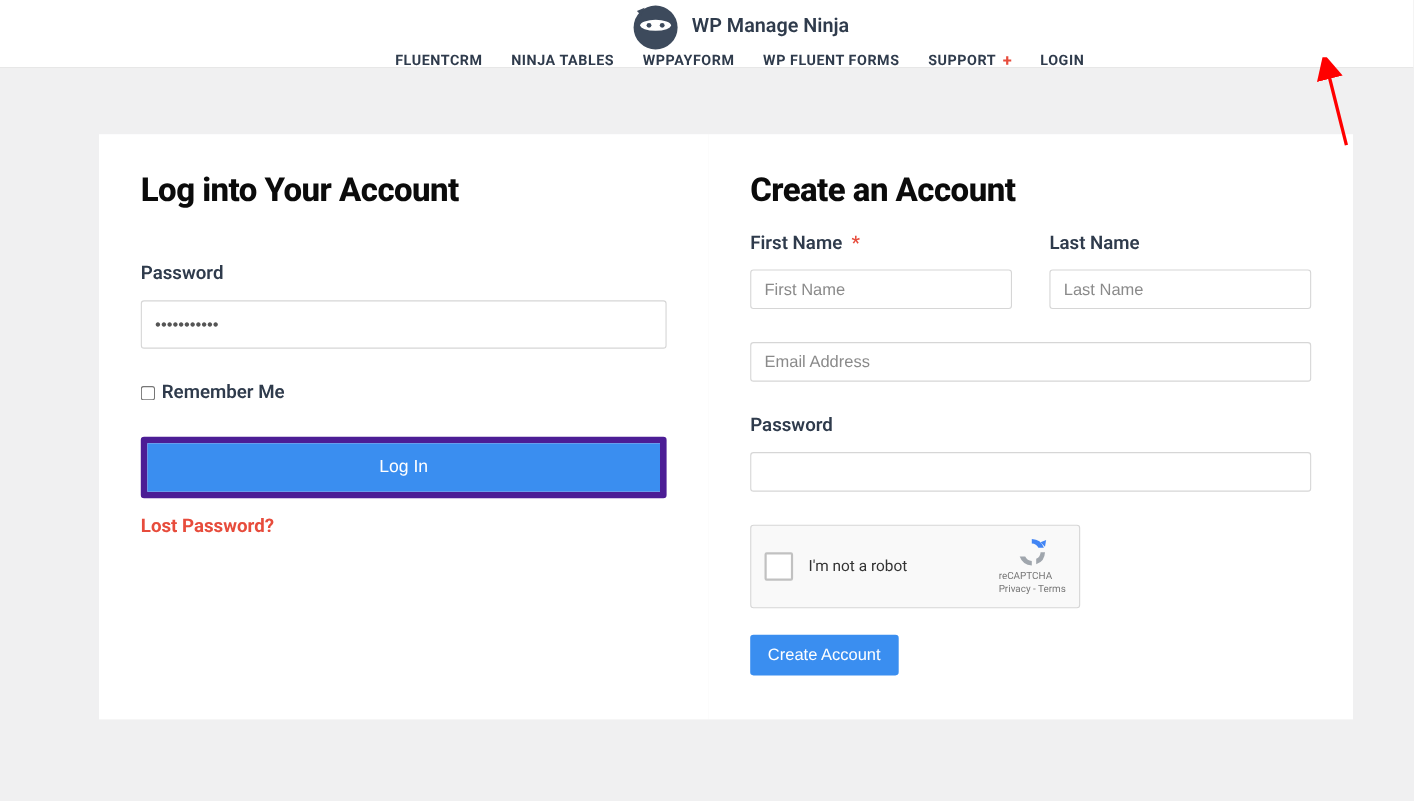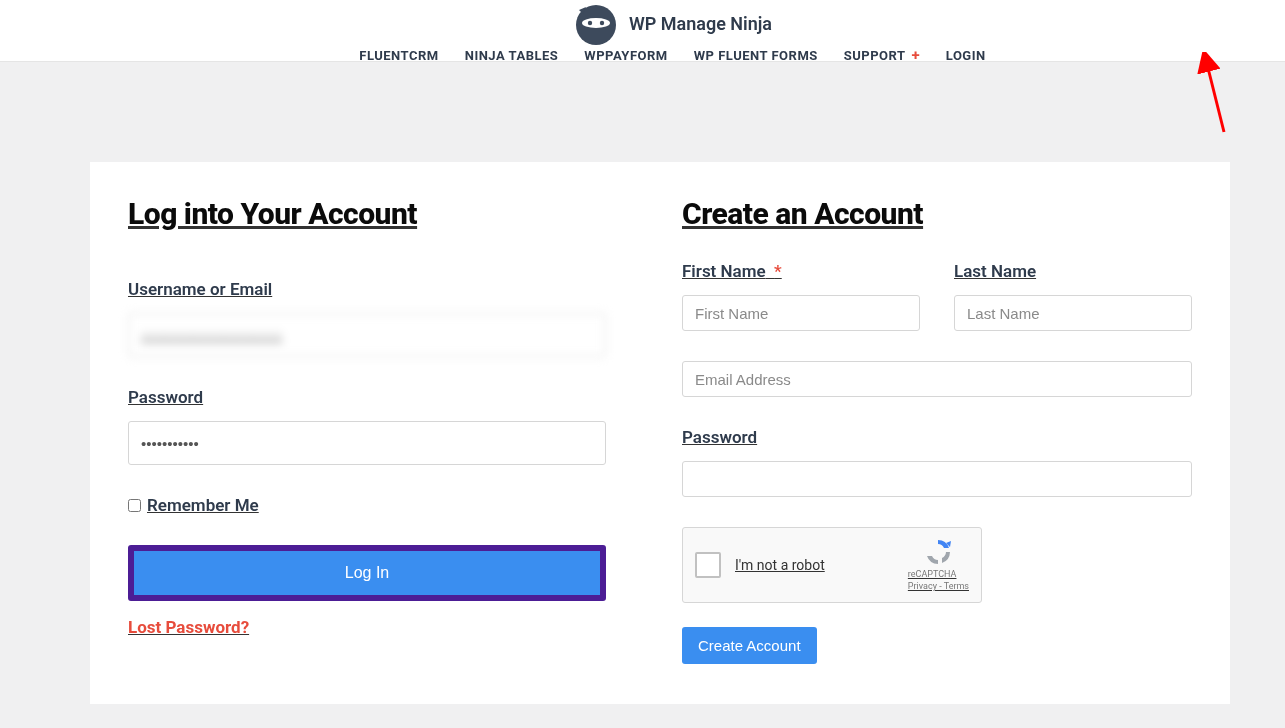--- a/index.html
+++ b/index.html
@@ -28,38 +28,37 @@
     text-decoration: none;
     font-size: 13px;
     letter-spacing: 0.5px;
     font-weight: 700;
     color: #2f3b4c;
   }
   .nav .support { display: flex; align-items: center; gap: 6px; }
   .nav .plus { color: #e74c3c; font-weight: 700; font-size: 15px; }
   .content {
     display: flex;
-    padding: 100px 55px 0 90px;
-    text-decoration: underline;
+    padding: 60px 55px 0 90px;
   }
   .card {
     background: #fff;
     padding: 34px 38px 40px 38px;
     flex: 1;
     min-height: 525px;
   }
   .card.left { max-width: 554px; }
   .card-title {
     font-size: 30px;
     font-weight: 800;
     color: #0b0b0b;
     letter-spacing: -0.5px;
     margin-bottom: 48px;
   }
-  .card.right .card-title { margin-bottom: 30px; }
+  .card.right .card-title { margin-bottom: 20px; }
   .field-label {
     font-size: 17px;
     font-weight: 600;
     color: #2f3b4c;
     margin-bottom: 14px;
     display: block;
   }
   .req { color: #e74c3c; }
   .text-input {
     width: 100%;
@@ -184,26 +183,20 @@
     </span>
     <a href="#">LOGIN</a>
   </nav>
 </div>
 
 <div class="content">
 
   <div class="card left">
     <h1 class="card-title">Log into Your Account</h1>
 
-    <div class="group">
-      <label class="field-label">Username or Email</label>
-      <div class="text-input blur-val">
-        <span>xxxxxxxxxxxxxxxxxxx</span>
-      </div>
-    </div>
 
     <div class="group">
       <label class="field-label">Password</label>
       <input type="password" class="text-input" value="•••••••••••" style="">
     </div>
 
     <label class="remember">
       <input type="checkbox" style="">
       <span>Remember Me</span>
     </label>

